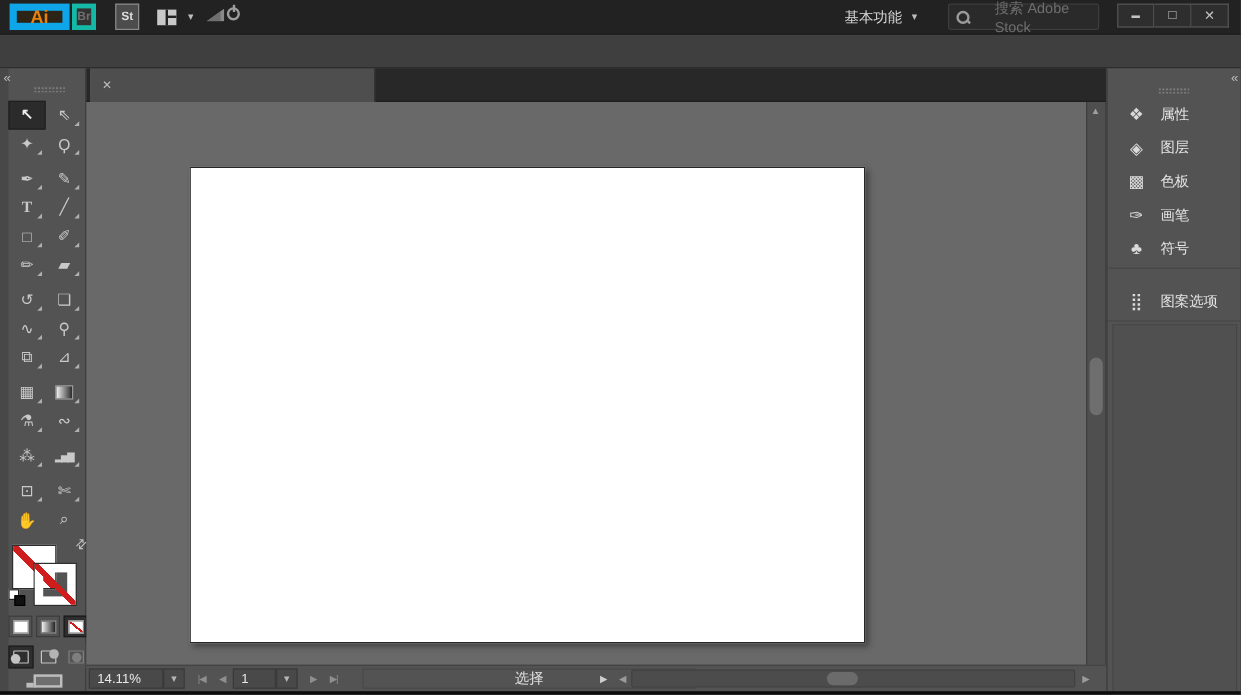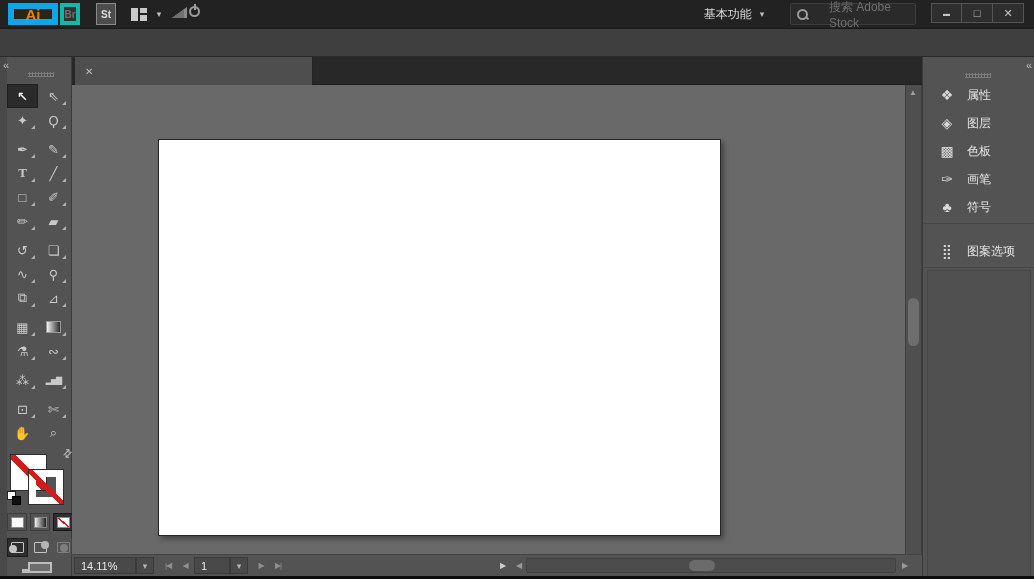--- a/index.html
+++ b/index.html
@@ -368,20 +368,21 @@
 
   <div id="statusbar" data-name="status-bar">
     <div class="sb-abs" id="zoom-field" data-name="zoom-level-field">14.11%</div>
     <div class="sb-abs" id="zoom-chevron" data-name="zoom-dropdown-icon">▾</div>
     <div class="sb-abs nav-btn" id="nav-first" data-name="first-artboard-button">|◀</div>
     <div class="sb-abs nav-btn" id="nav-prev" data-name="previous-artboard-button">◀</div>
     <div class="sb-abs" id="artboard-field" data-name="artboard-number-field">1</div>
     <div class="sb-abs" id="artboard-chevron" data-name="artboard-dropdown-icon">▾</div>
     <div class="sb-abs nav-btn" id="nav-next" data-name="next-artboard-button">▶</div>
     <div class="sb-abs nav-btn" id="nav-last" data-name="last-artboard-button">▶|</div>
+    <div class="sb-abs" id="status-region" data-name="status-display">选择</div>
     <div class="sb-abs" id="status-flyout" data-name="status-flyout-icon">▶</div>
     <div class="sb-abs" id="hscroll-left" data-name="scroll-left-icon">◀</div>
     <div class="sb-abs" id="hscroll" data-name="horizontal-scrollbar">
       <span class="thumb" data-name="horizontal-scrollbar-thumb"></span>
     </div>
     <div class="sb-abs" id="hscroll-right" data-name="scroll-right-icon">▶</div>
   </div>
 
   <div id="right-dock" data-name="panel-dock">
     <div class="dock-header" data-name="panel-dock-header">

